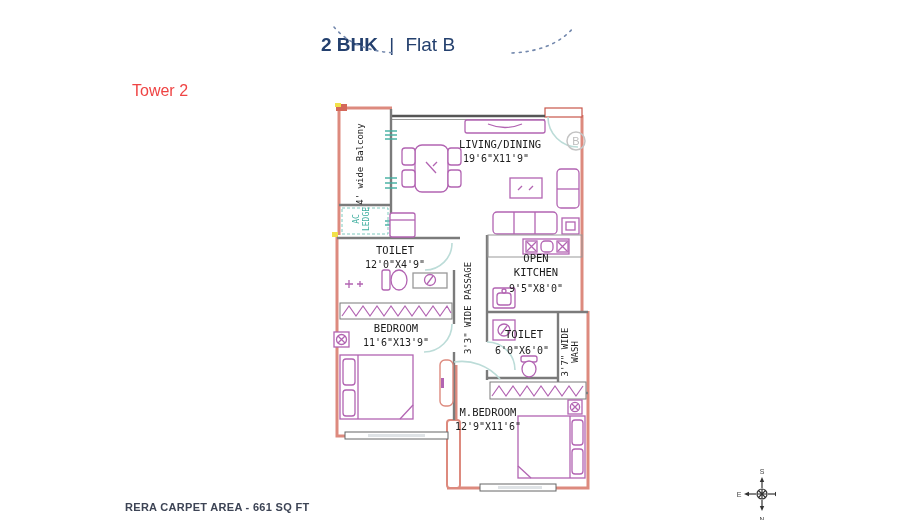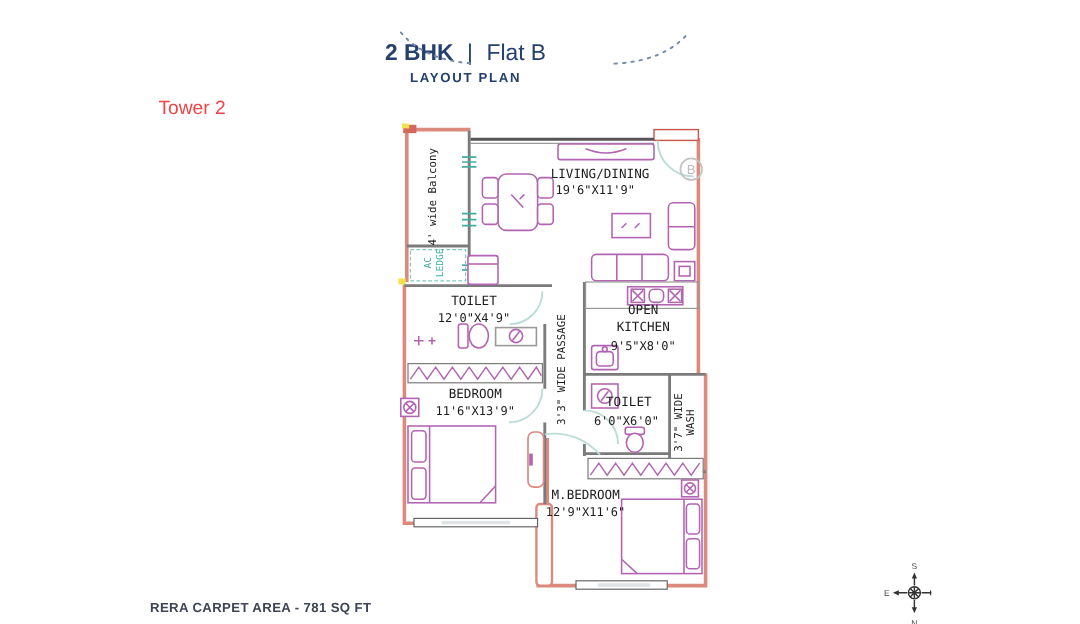--- a/index.html
+++ b/index.html
@@ -30,21 +30,20 @@
 <body>
 
 <div class="stage">
 
   <div class="header">
     <div class="title-line">
       <span class="title-bold">2 BHK</span>
       <span class="title-div">|</span>
       <span class="title-reg">Flat B</span>
     </div>
-    <div class="subtitle">LAYOUT PLAN</div>
   </div>
 
   <svg class="abs" style="left:330px;top:4px;" width="70" height="32">
     <path d="M4,3 Q24,27 66,29" fill="none" stroke="#7388ad" stroke-width="1.6" stroke-linecap="round" stroke-dasharray="2,5"></path>
   </svg>
   <svg class="abs" style="left:508px;top:4px;" width="70" height="32">
     <path d="M4,29 Q46,27 66,3" fill="none" stroke="#7388ad" stroke-width="1.6" stroke-linecap="round" stroke-dasharray="2,5"></path>
   </svg>
 
   <div class="tower">Tower 2</div>
@@ -279,15 +278,15 @@
       <polygon points="27,45 24.8,40 29.2,40"></polygon>
       <polygon points="9,28 14,25.8 14,30.2"></polygon>
       <polygon points="45,28 40,25.8 40,30.2"></polygon>
     </g>
     <text x="27" y="8" text-anchor="middle" class="compass-letter">S</text>
     <text x="27" y="56" text-anchor="middle" class="compass-letter">N</text>
     <text x="4" y="31" text-anchor="middle" class="compass-letter">E</text>
     <text x="50" y="31" text-anchor="middle" class="compass-letter">W</text>
   </svg>
 
-  <div class="footer">RERA CARPET AREA - 781 SQ FT</div>
+  <div class="footer">RERA CARPET AREA - 661 SQ FT</div>
 
 </div>
 
 </body></html>

